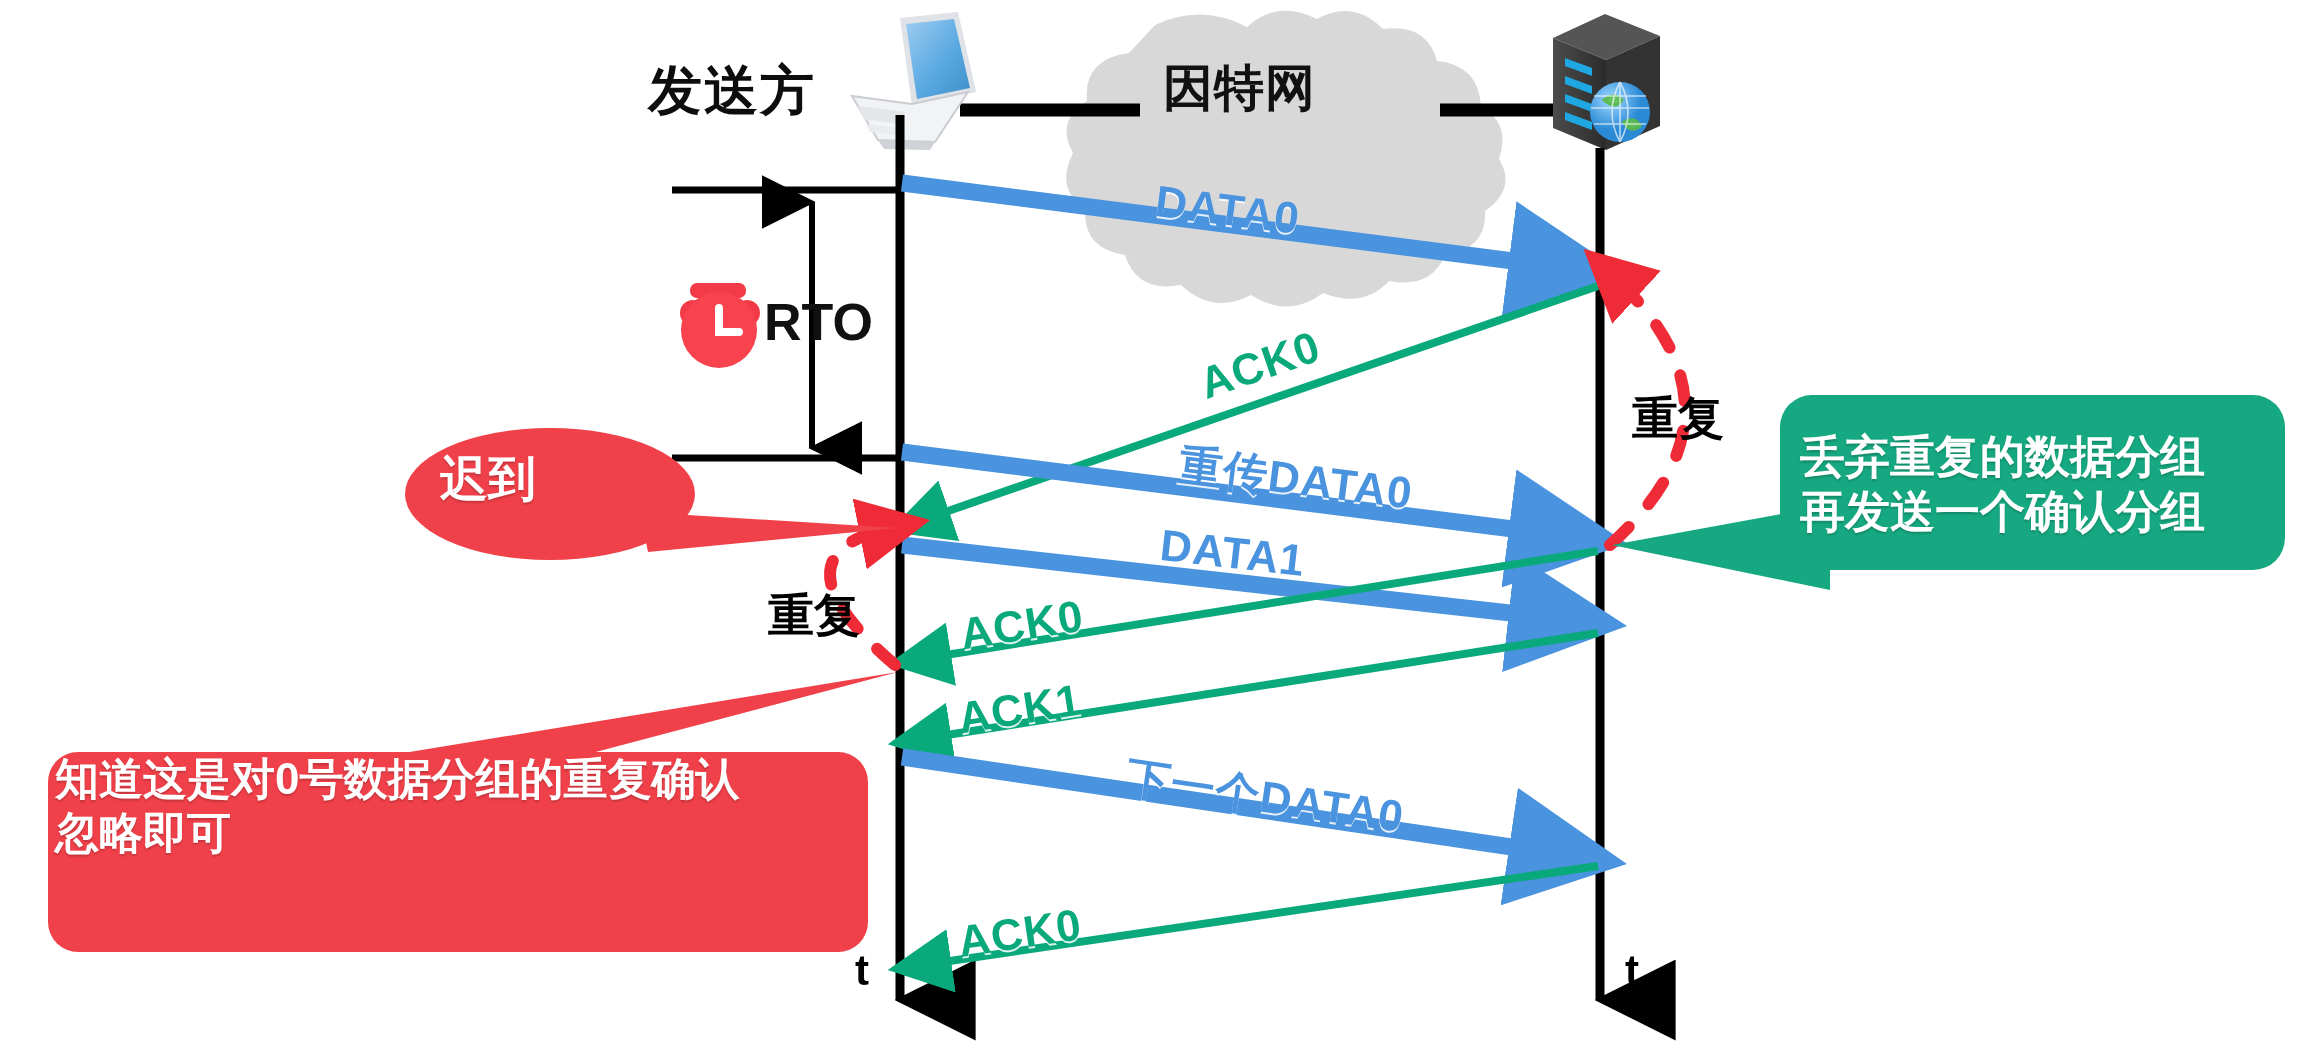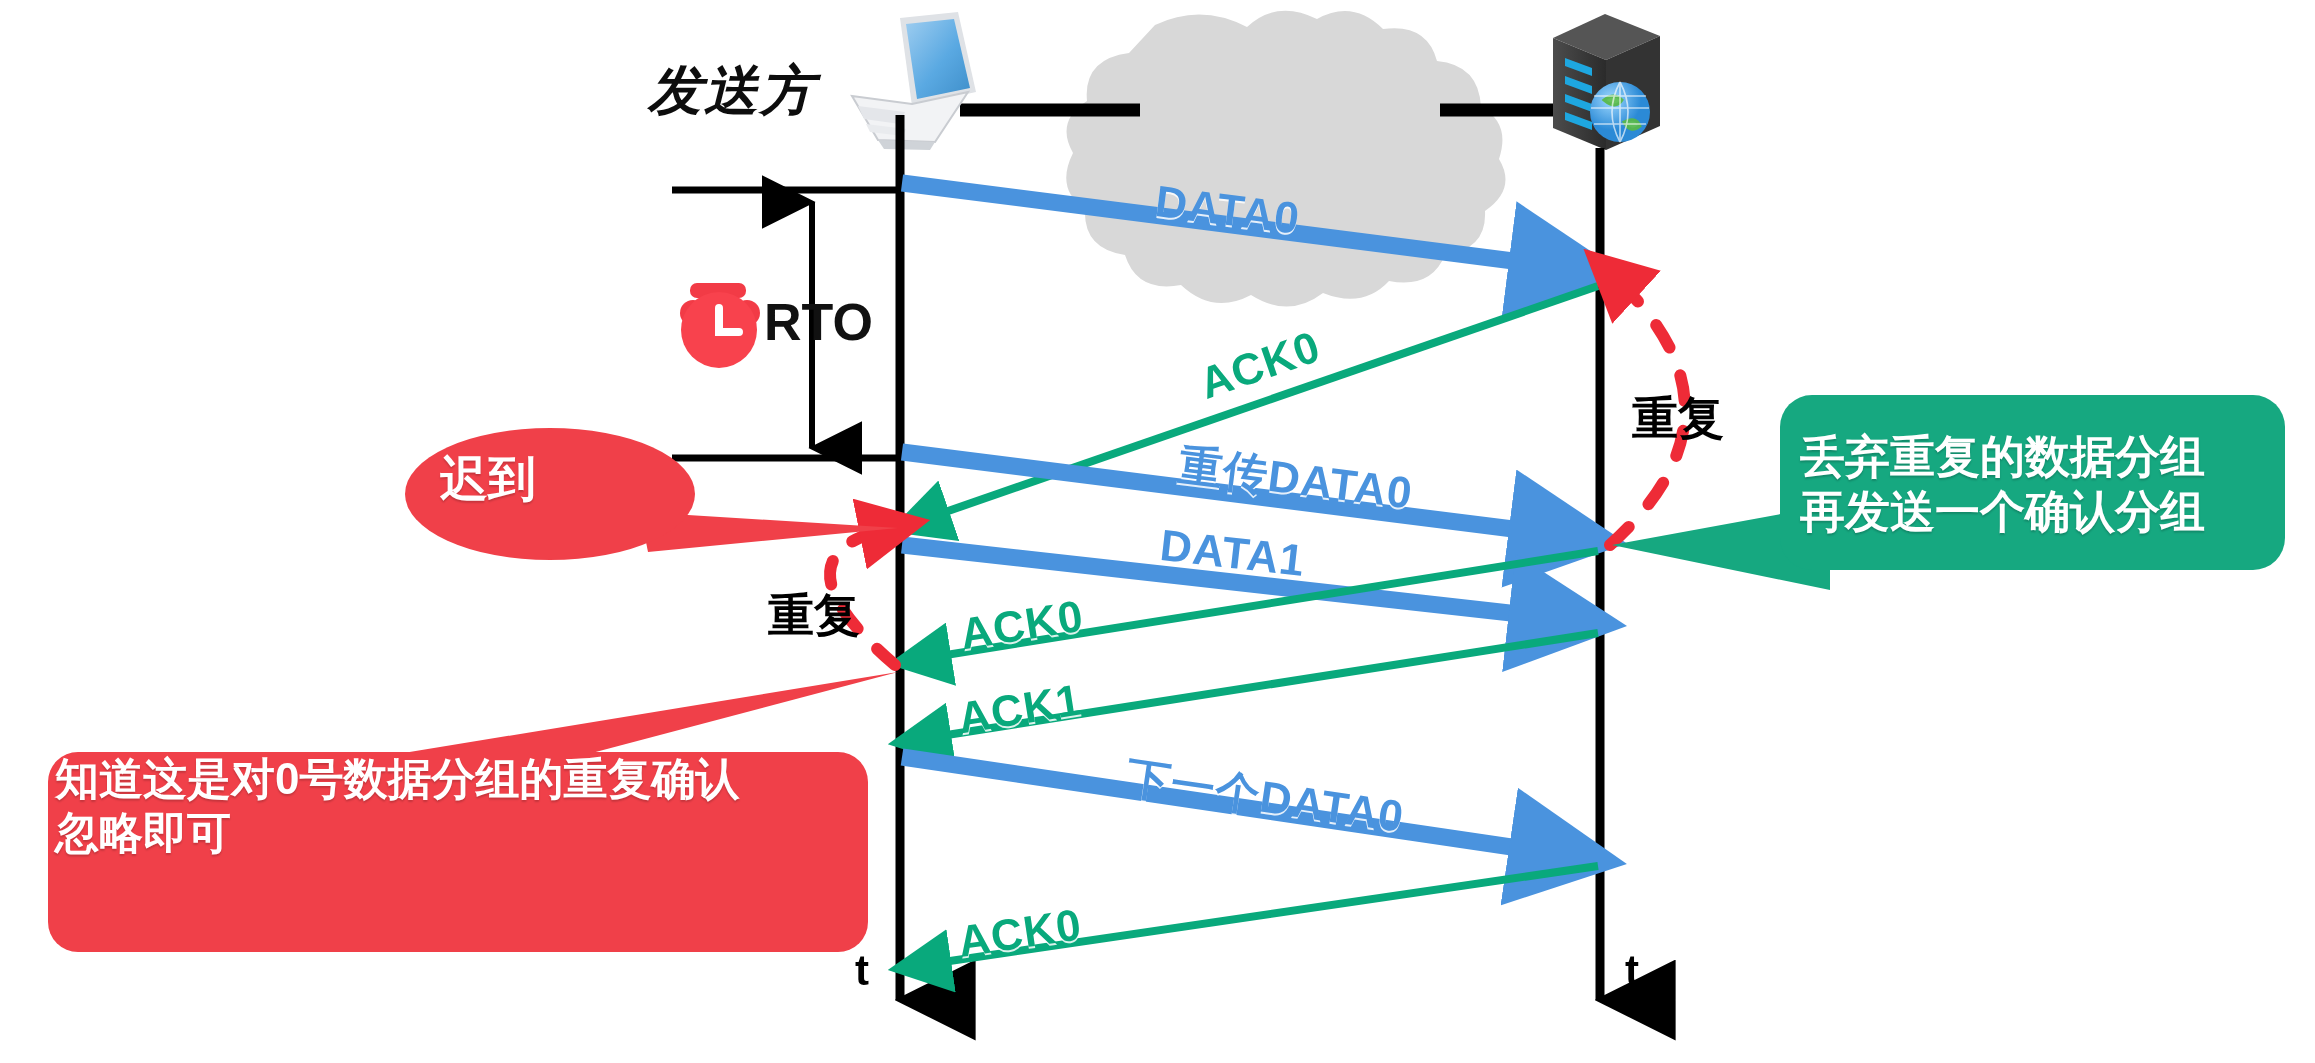--- a/index.html
+++ b/index.html
@@ -3,21 +3,21 @@
 <meta charset="utf-8">
 <style>
   html,body{margin:0;padding:0;background:#ffffff;}
   body{font-family:"Liberation Sans","DejaVu Sans",sans-serif;}
   #stage{position:relative;width:2315px;height:1063px;background:#fff;overflow:hidden;}
   #svgroot{position:absolute;left:0;top:0;width:2315px;height:1063px;}
 
   .lbl{position:absolute;white-space:nowrap;font-weight:bold;}
 
   .party-label{font-size:54px;color:#0d0d0d;letter-spacing:2px;}
-  #sender-label{left:648px;top:55px;font-style:italic;}
+  #sender-label{left:648px;top:55px;}
   #receiver-label{left:1690px;top:58px;}
 
   .cloud-label{font-size:50px;color:#111;letter-spacing:1px;}
   #cloud-text{left:1163px;top:55px;}
 
   .rto-label{font-size:52px;color:#111;}
   #rto-text{left:764px;top:280px;margin-top:12px;}
 
   .t-label{font-size:42px;color:#000;font-style:normal;}
   #t-left{left:855px;top:947px;}
@@ -177,20 +177,21 @@
       <rect x="1780" y="395" width="505" height="175" rx="32" fill="#16a880"></rect>
     </g>
 
     <g>
       <path fill="#f04049" d="M898,672 L520,772 L190,788 z"></path>
       <rect x="48" y="752" width="820" height="200" rx="30" fill="#f04049"></rect>
     </g>
   </svg>
 
   <div class="lbl party-label" id="sender-label">发送方</div>
+  <div class="lbl cloud-label" id="cloud-text">因特网</div>
 
   <div class="lbl rto-label" id="rto-text">RTO</div>
 
   <div class="lbl t-label" id="t-left">t</div>
   <div class="lbl t-label" id="t-right">t</div>
 
   <div class="pkt blue" style="left:1155px;top:185px;transform:rotate(7.2deg);">DATA0</div>
 
   <div class="pkt green" style="left:1198px;top:340px;transform:rotate(-19deg);">ACK0</div>
 

